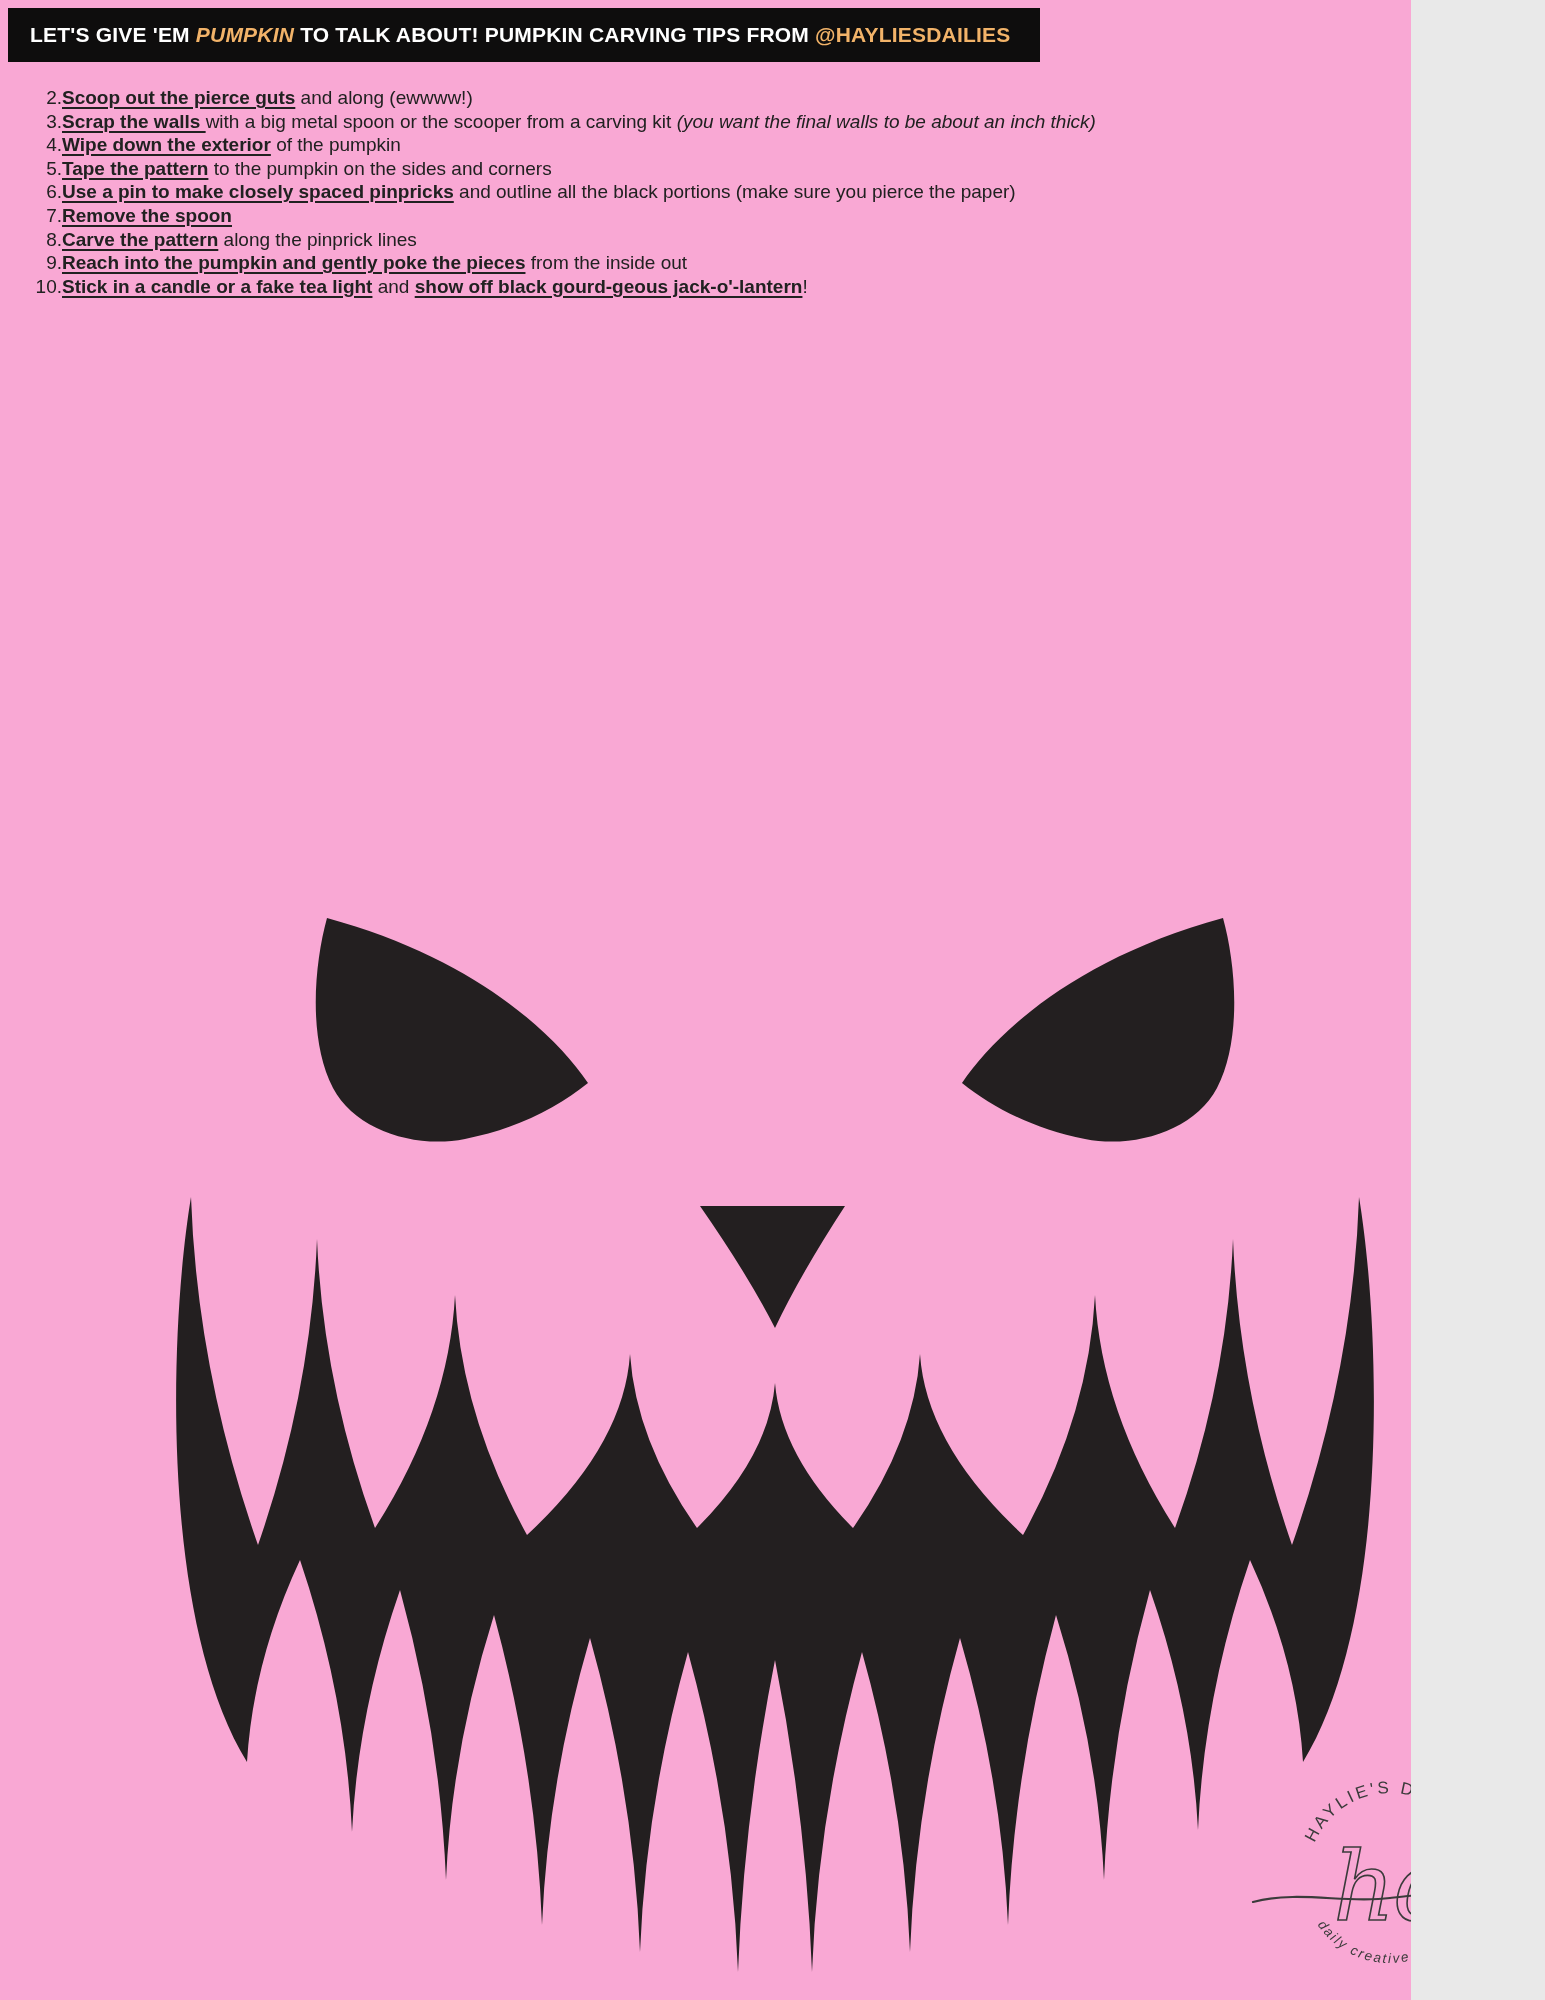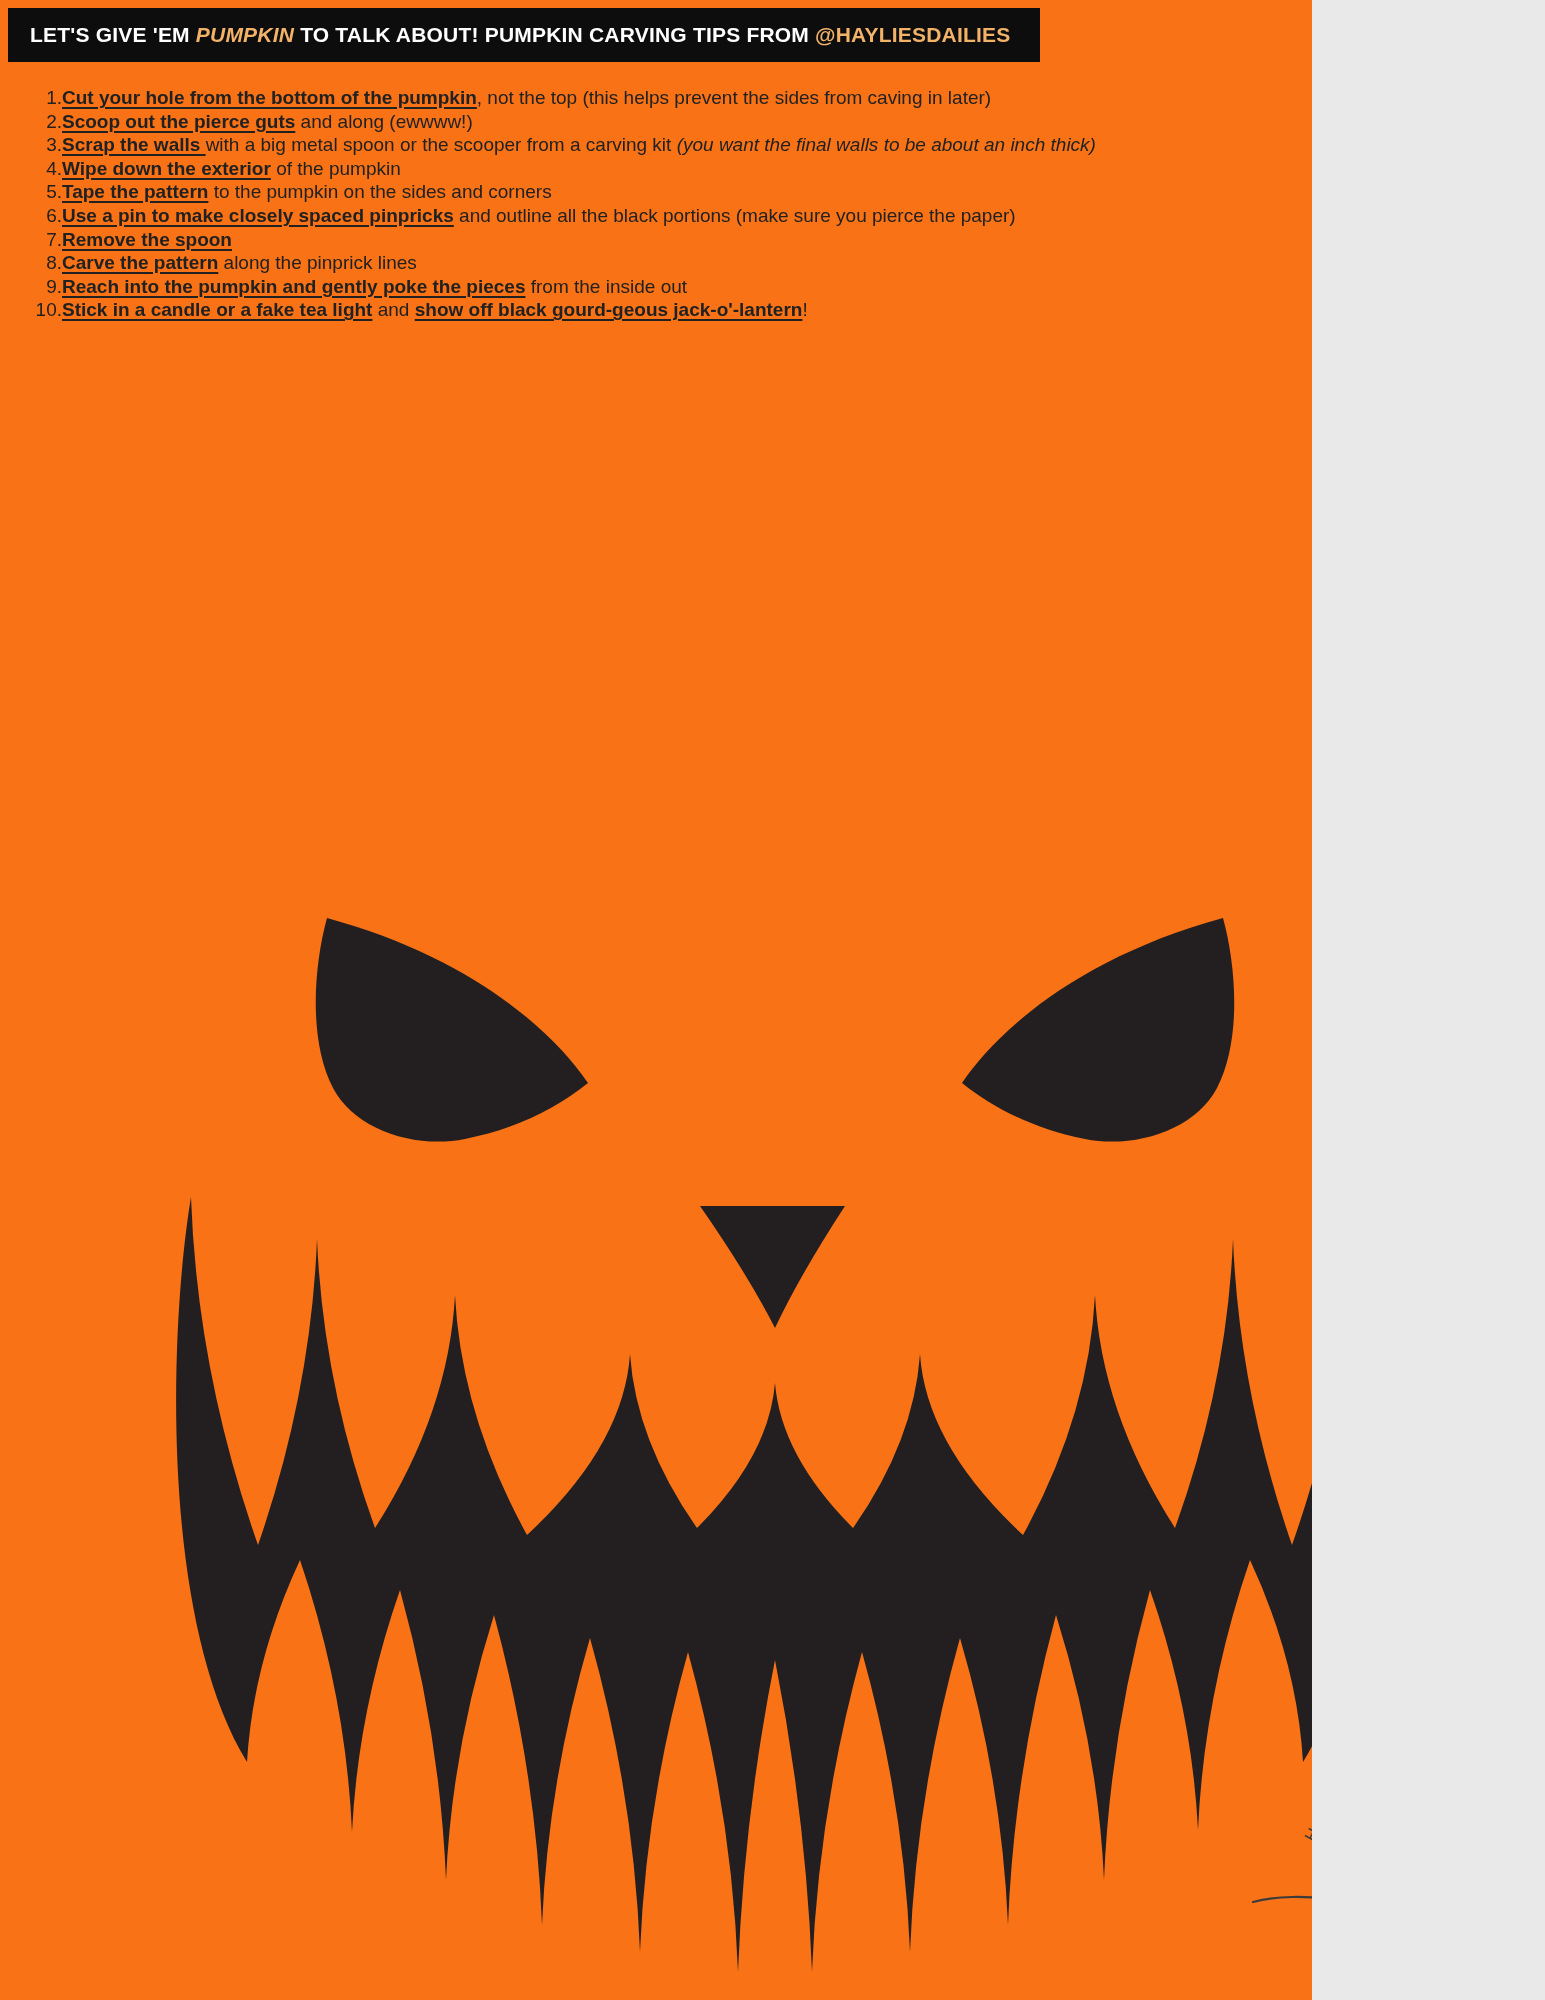--- a/index.html
+++ b/index.html
@@ -4,21 +4,21 @@
 <style>
   :root{
     --banner-bg:#0e0d0d;
     --accent:#f2b369;
     --text:#212121;
     --stencil:#231f20;
     --logo:#3b3b3b;
   }
   html,body{margin:0;padding:0;background:#e9e9e9;}
   .page{
-    position:relative;width:1312px;height:2000px;background:#f97316;
+    position:relative;width:1411px;height:2000px;background:#f9a8d4;
     overflow:hidden;font-family:"Liberation Sans",sans-serif;
   }
   .banner{
     position:absolute;left:8px;top:8px;width:1032px;height:54px;
     background:var(--banner-bg);display:flex;align-items:center;
     padding-left:22px;box-sizing:border-box;
   }
   .banner .bseg{
     font-weight:800;font-size:21px;letter-spacing:.2px;color:#ffffff;white-space:pre;
   }
@@ -48,21 +48,20 @@
 </head>
 <body>
 
 <div class="page">
 
   <div class="banner">
     <span><span class="bseg white">LET'S GIVE 'EM </span><span class="bseg accent-italic">PUMPKIN</span><span class="bseg white"> TO TALK ABOUT! PUMPKIN CARVING TIPS FROM </span><span class="bseg accent">@HAYLIESDAILIES</span></span>
   </div>
 
   <div class="tips">
-      <div class="tip"><span class="num">1.</span><span class="seg bold-underline">Cut your hole from the bottom of the pumpkin</span><span class="seg regular">, not the top (this helps prevent the sides from caving in later)</span></div>
       <div class="tip"><span class="num">2.</span><span class="seg bold-underline">Scoop out the pierce guts</span><span class="seg regular"> and along (ewwww!)</span></div>
       <div class="tip"><span class="num">3.</span><span class="seg bold-underline">Scrap the walls </span><span class="seg regular">with a big metal spoon or the scooper from a carving kit </span><span class="seg italic">(you want the final walls to be about an inch thick)</span></div>
       <div class="tip"><span class="num">4.</span><span class="seg bold-underline">Wipe down the exterior</span><span class="seg regular"> of the pumpkin</span></div>
       <div class="tip"><span class="num">5.</span><span class="seg bold-underline">Tape the pattern</span><span class="seg regular"> to the pumpkin on the sides and corners</span></div>
       <div class="tip"><span class="num">6.</span><span class="seg bold-underline">Use a pin to make closely spaced pinpricks</span><span class="seg regular"> and outline all the black portions (make sure you pierce the paper)</span></div>
       <div class="tip"><span class="num">7.</span><span class="seg bold-underline">Remove the spoon</span></div>
       <div class="tip"><span class="num">8.</span><span class="seg bold-underline">Carve the pattern</span><span class="seg regular"> along the pinprick lines</span></div>
       <div class="tip"><span class="num">9.</span><span class="seg bold-underline">Reach into the pumpkin and gently poke the pieces</span><span class="seg regular"> from the inside out</span></div>
       <div class="tip"><span class="num">10.</span><span class="seg bold-underline">Stick in a candle or a fake tea light</span><span class="seg regular"> and </span><span class="seg bold-underline">show off black gourd-geous jack-o'-lantern</span><span class="seg regular">!</span></div>
     </div>

